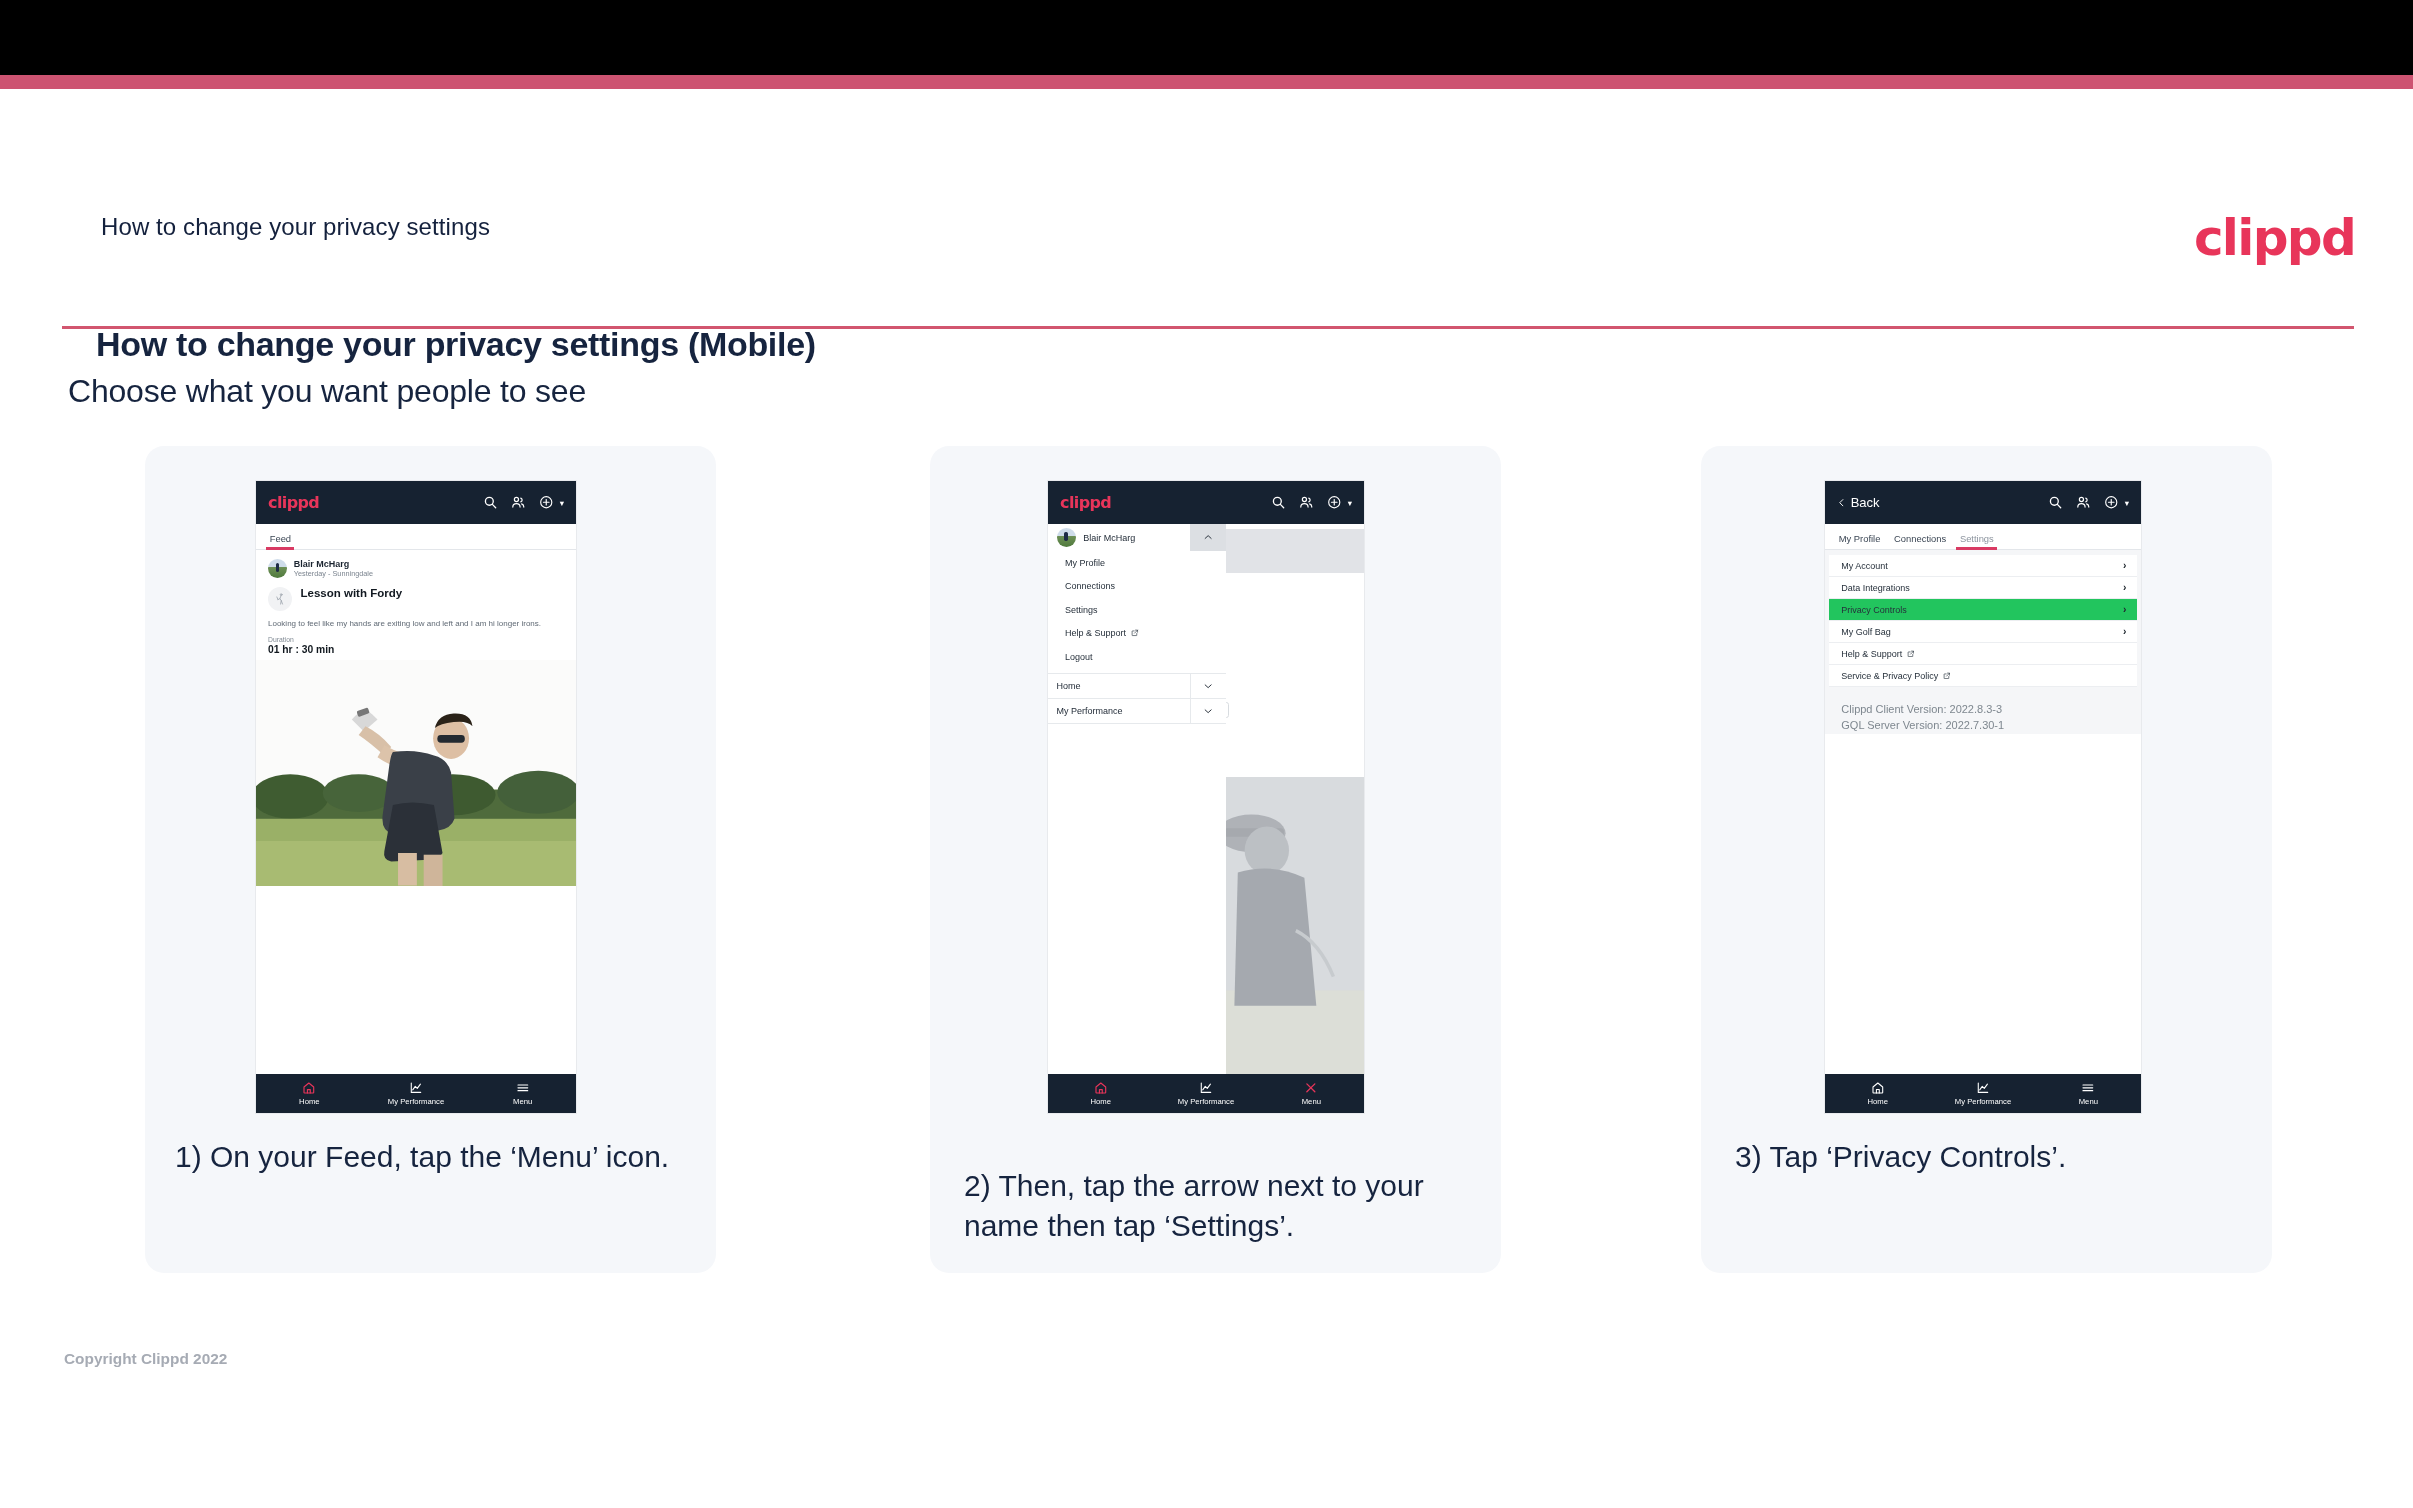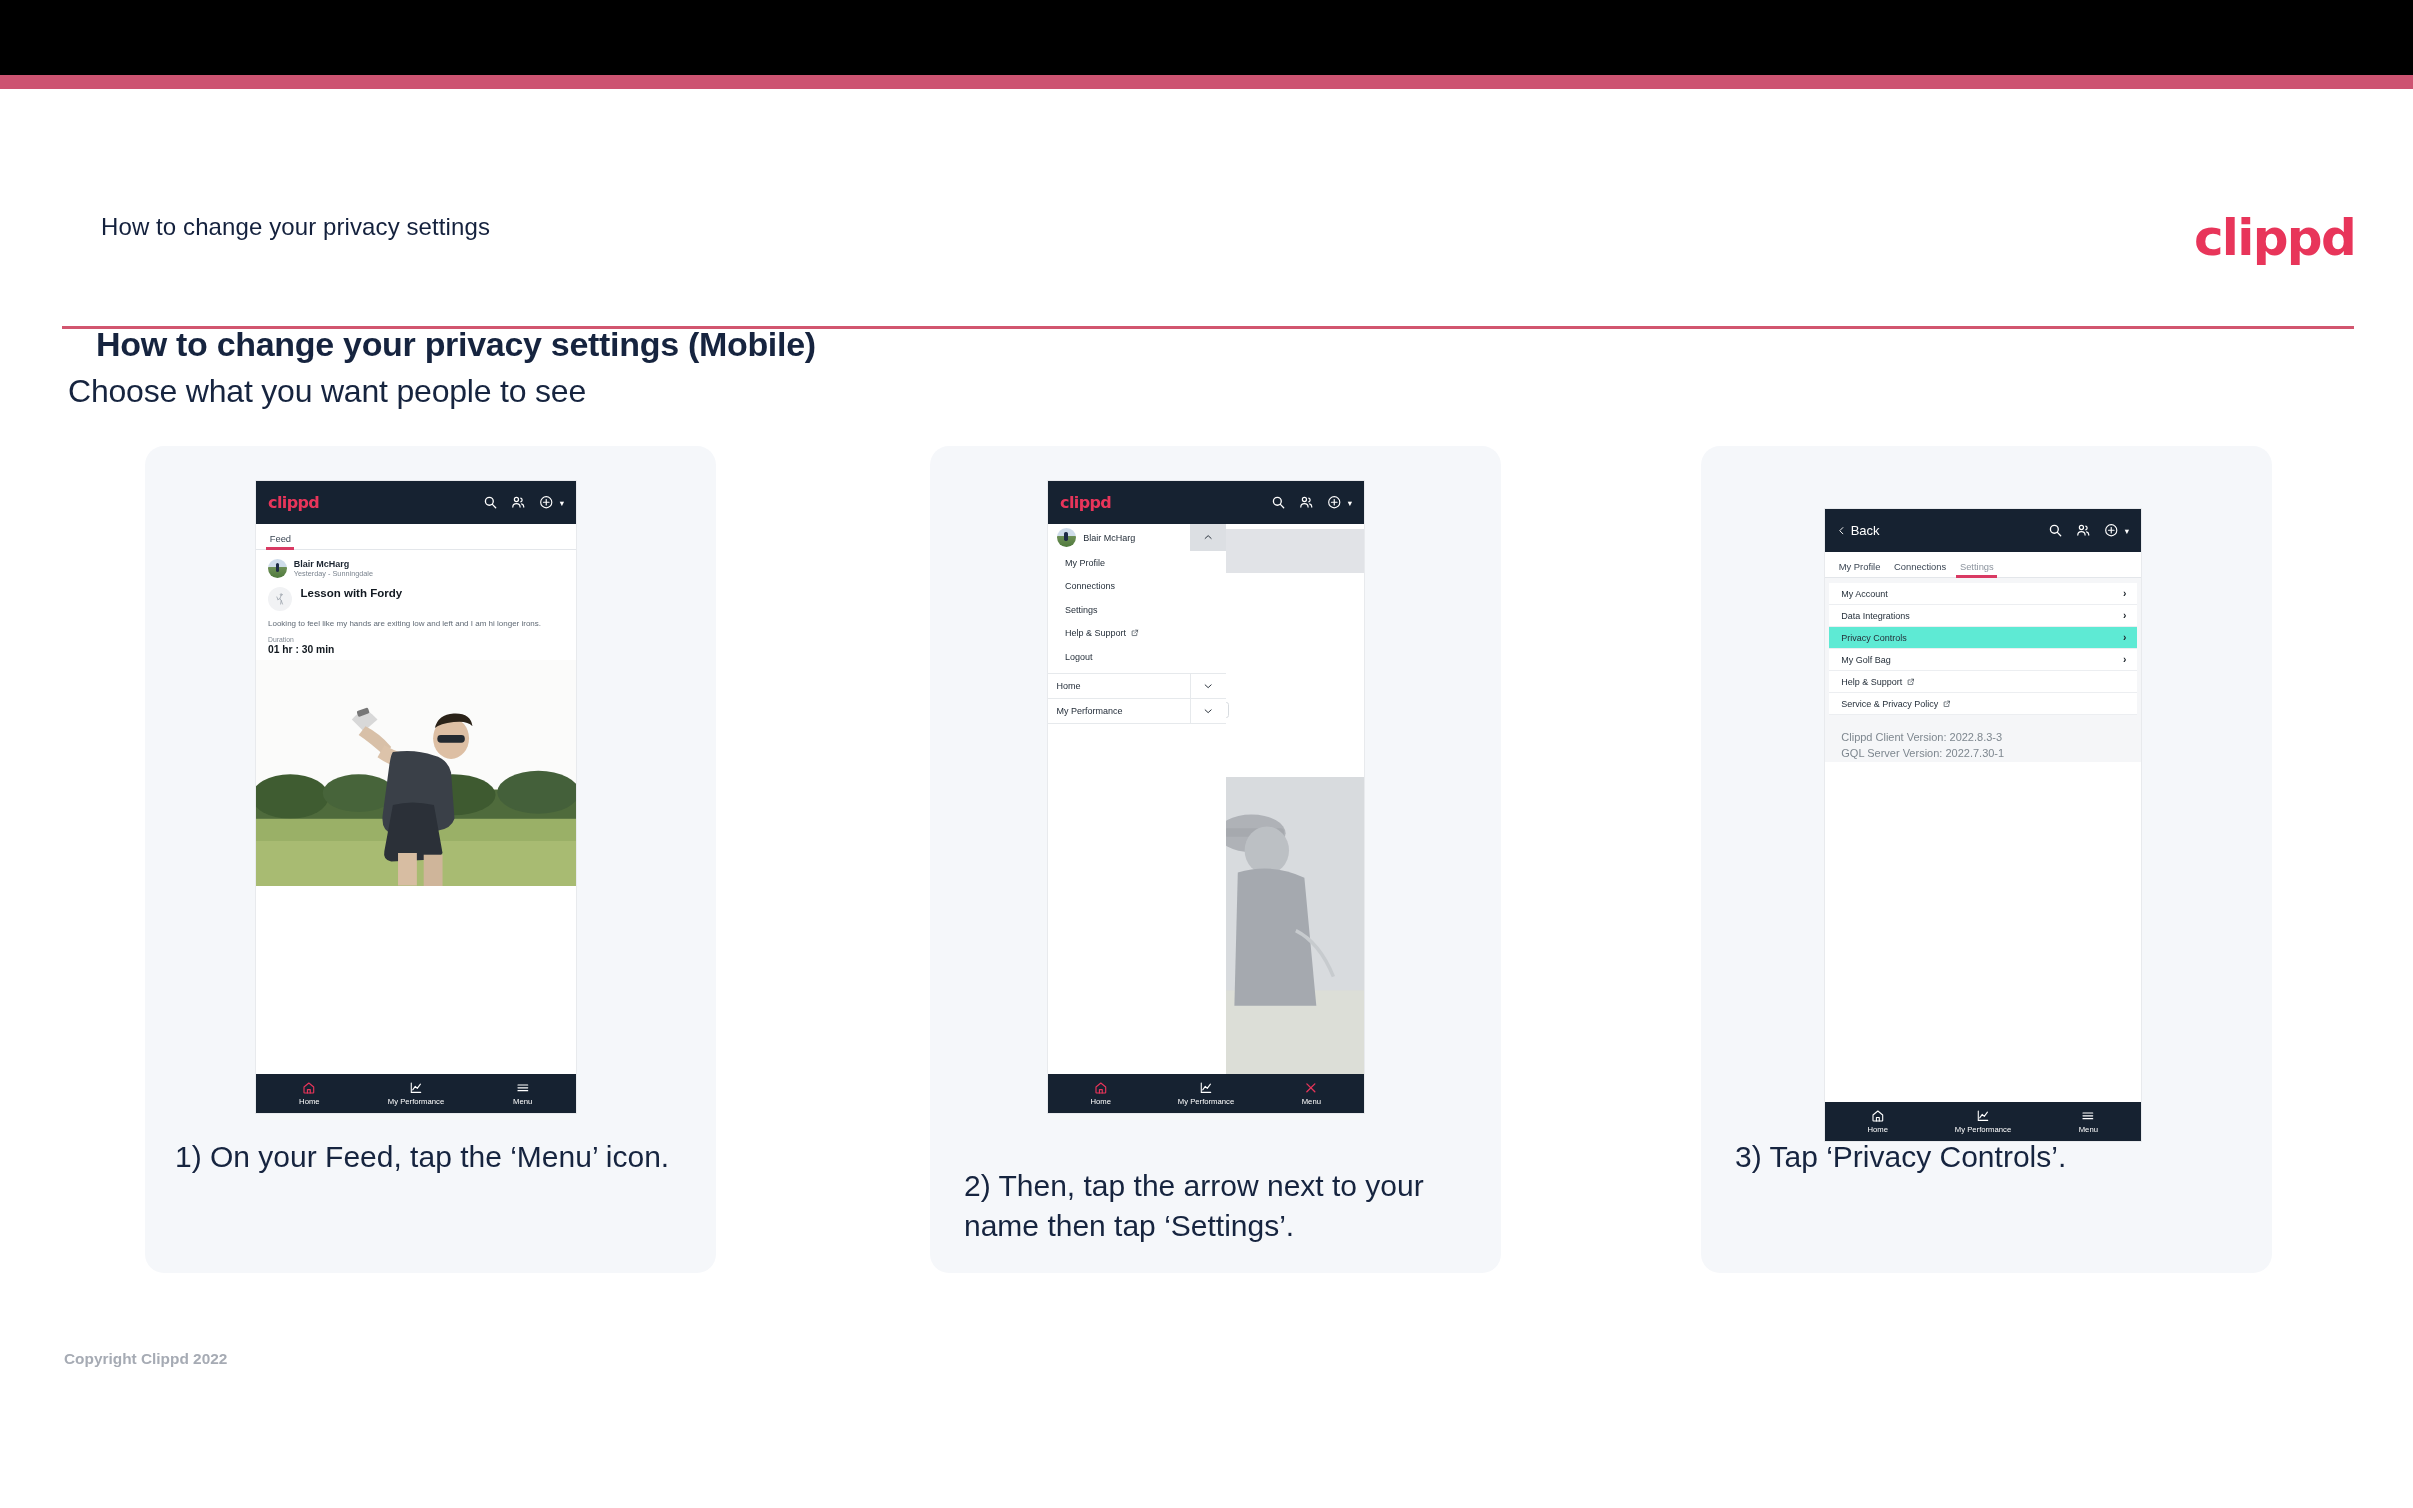--- a/index.html
+++ b/index.html
@@ -58,21 +58,21 @@
   #caption-2 { left:964px; top:1166px; }
   #caption-3 { left:1735px; top:1137px; }
 
   
   .phone {
     position:absolute; background:#ffffff; overflow:hidden;
     box-shadow:0 0 0 0.9px rgba(0,0,0,0.06);
   }
   #phone-1 { left:256px; top:481px; width:320px; height:632px; }
   #phone-2 { left:1048px; top:481px; width:316px; height:632px; }
-  #phone-3 { left:1825px; top:481px; width:316px; height:632px;margin-top:28px; }
+  #phone-3 { left:1825px; top:481px; width:316px; height:632px; }
 
   .app-topbar {
     height:43px; background:#162231; display:flex; align-items:center;
     padding:0 12px; position:relative;
   }
   .app-logo {
     font-size:16px; font-weight:700; color:#e8355a; letter-spacing:-0.6px;
     font-family:"DejaVu Sans", sans-serif;
   }
   .back-link { display:flex; align-items:center; gap:4.3px; color:#fff; font-size:13px; }
@@ -165,21 +165,21 @@
   .ext-ic { width:7.7px; height:7.7px; display:inline-block; }
   .ext-ic svg { width:100%; height:100%; display:block; }
 
   
   .settings-wrap { background:#f5f6f8; padding:5.1px 4.3px 0; }
   .set-row {
     height:22px; background:#ffffff; display:flex; align-items:center;
     padding:0 10.3px 0 12px; font-size:9px; color:#26303b;
     border-bottom:0.9px solid #eceef1; gap:4.3px;
   }
-  .set-row.highlight { background:#5eead4; }
+  .set-row.highlight { background:#22c55e; }
   .set-row .chev { margin-left:auto; font-size:10.3px; color:#20282f; font-weight:700; }
   .version-box { padding:13.7px 12px 0; }
   .version-line { font-size:11px; color:#7e878f; line-height:1.5; }
 
   .footer-copy {
     position:absolute; left:64px; top:1350px;
     font-size:15.4px; color:#a6abb4;font-weight:bold;
   }
 </style>
 </head>

